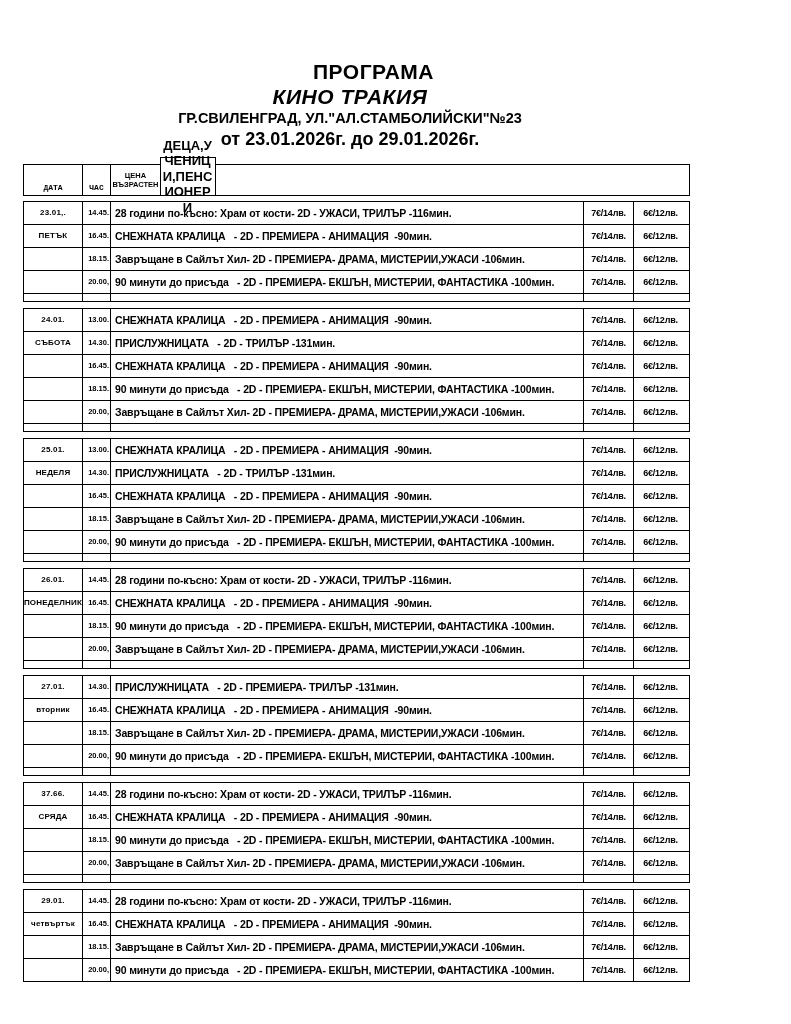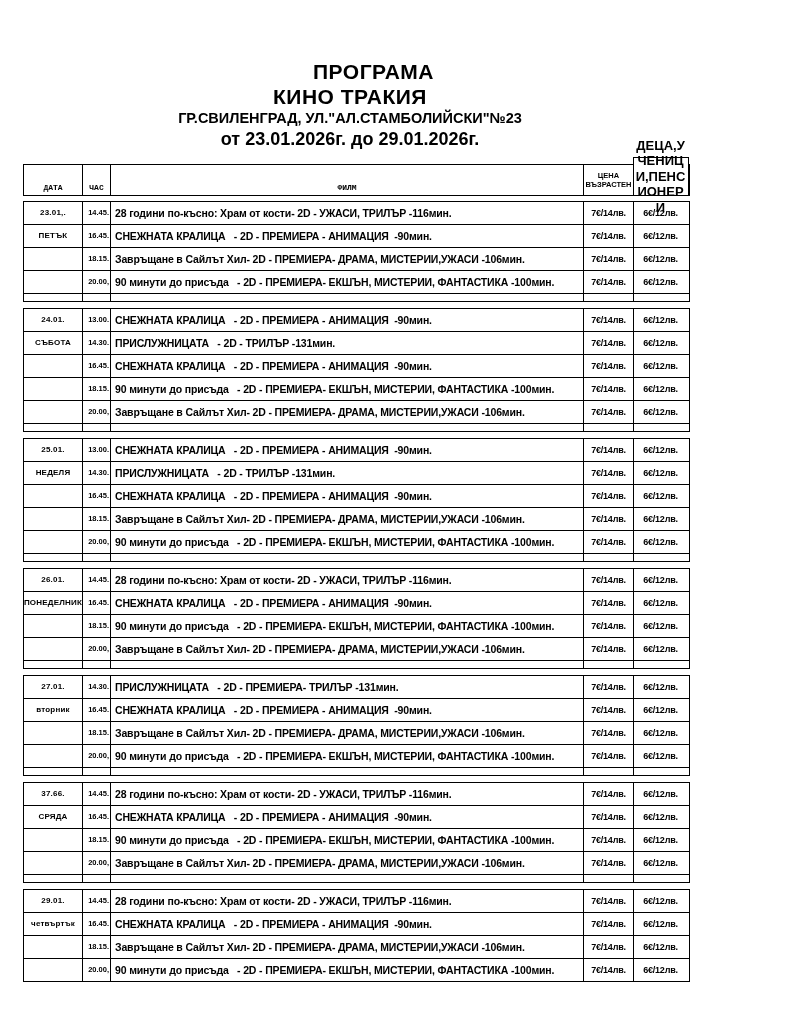--- a/index.html
+++ b/index.html
@@ -6,21 +6,21 @@
   body {
     width:791px; height:1024px; background:#ffffff; color:#000;
     font-family:"Liberation Sans", sans-serif; font-weight:bold;
     position:relative; overflow:hidden;
   }
   .page { position:absolute; inset:0; }
 
   
   .titles { width:700px; margin-top:60px; text-align:center; line-height:1.18; }
   .t-program { font-size:21px; letter-spacing:0.5px;padding-left:47px; }
-  .t-cinema  { font-size:21px; letter-spacing:0.5px; }
+  .t-cinema  { font-size:21px; letter-spacing:0.5px;font-style:italic; }
   .t-address { font-size:14.5px; }
   .t-period  { font-size:18px; margin-top:2px; }
 
   
   .sched { margin:14px 0 0 23px; width:667px; }
 
   .cellbase {
     box-sizing:border-box; display:flex; align-items:center; justify-content:center;
     border-right:1.5px solid #000; overflow:hidden;
   }
@@ -70,21 +70,20 @@
     <div class="t-cinema">КИНО ТРАКИЯ</div>
     <div class="t-address">ГР.СВИЛЕНГРАД, УЛ."АЛ.СТАМБОЛИЙСКИ"№23</div>
     <div class="t-period">от 23.01.2026г. до 29.01.2026г.</div>
   </div>
 
   <div class="sched">
 
     <div class="hdr">
       <div class="cellbase w-date">ДАТА</div>
       <div class="cellbase w-time">ЧАС</div>
-      <div class="cellbase w-film">ФИЛМ</div>
       <div class="cellbase w-pa">ЦЕНА ВЪЗРАСТЕН</div>
       <div class="cellbase w-pk">
         <div class="kids-raise">ДЕЦА,УЧЕНИЦИ,ПЕНСИОНЕРИ</div>
       </div>
     </div>
 
     <div id="blocks">
         <div class="block">
           <div class="brow">
             <div class="cellbase w-date f-date">23.01,.</div>

